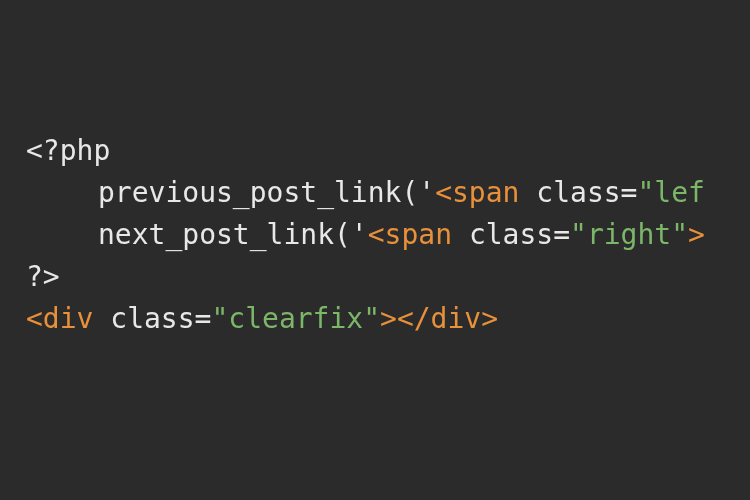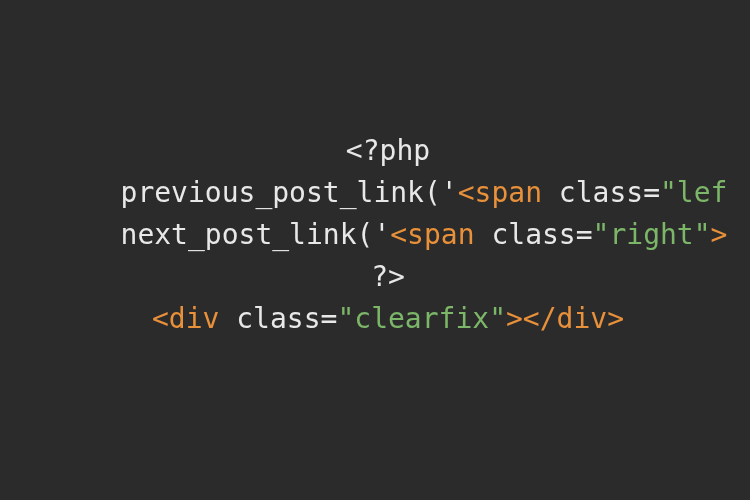--- a/index.html
+++ b/index.html
@@ -14,21 +14,20 @@
       font-family: 'Consolas', 'Monaco', 'Courier New', monospace;
       font-size: 28px;
       line-height: 1.5;
       overflow: hidden;
       padding-top: 130px;
       padding-left: 26px;
     }
     pre {
       white-space: pre;
       overflow: hidden;
-      text-align: center;
     }
     .white { color: #e8e8e8; }
     .orange { color: #e8903a; }
     .green { color: #7cb668; }
     .indent { display: inline-block; width: 72px; }
   </style>
 </head>
 <body>
 
 <pre><span class="white">&lt;?php</span>

